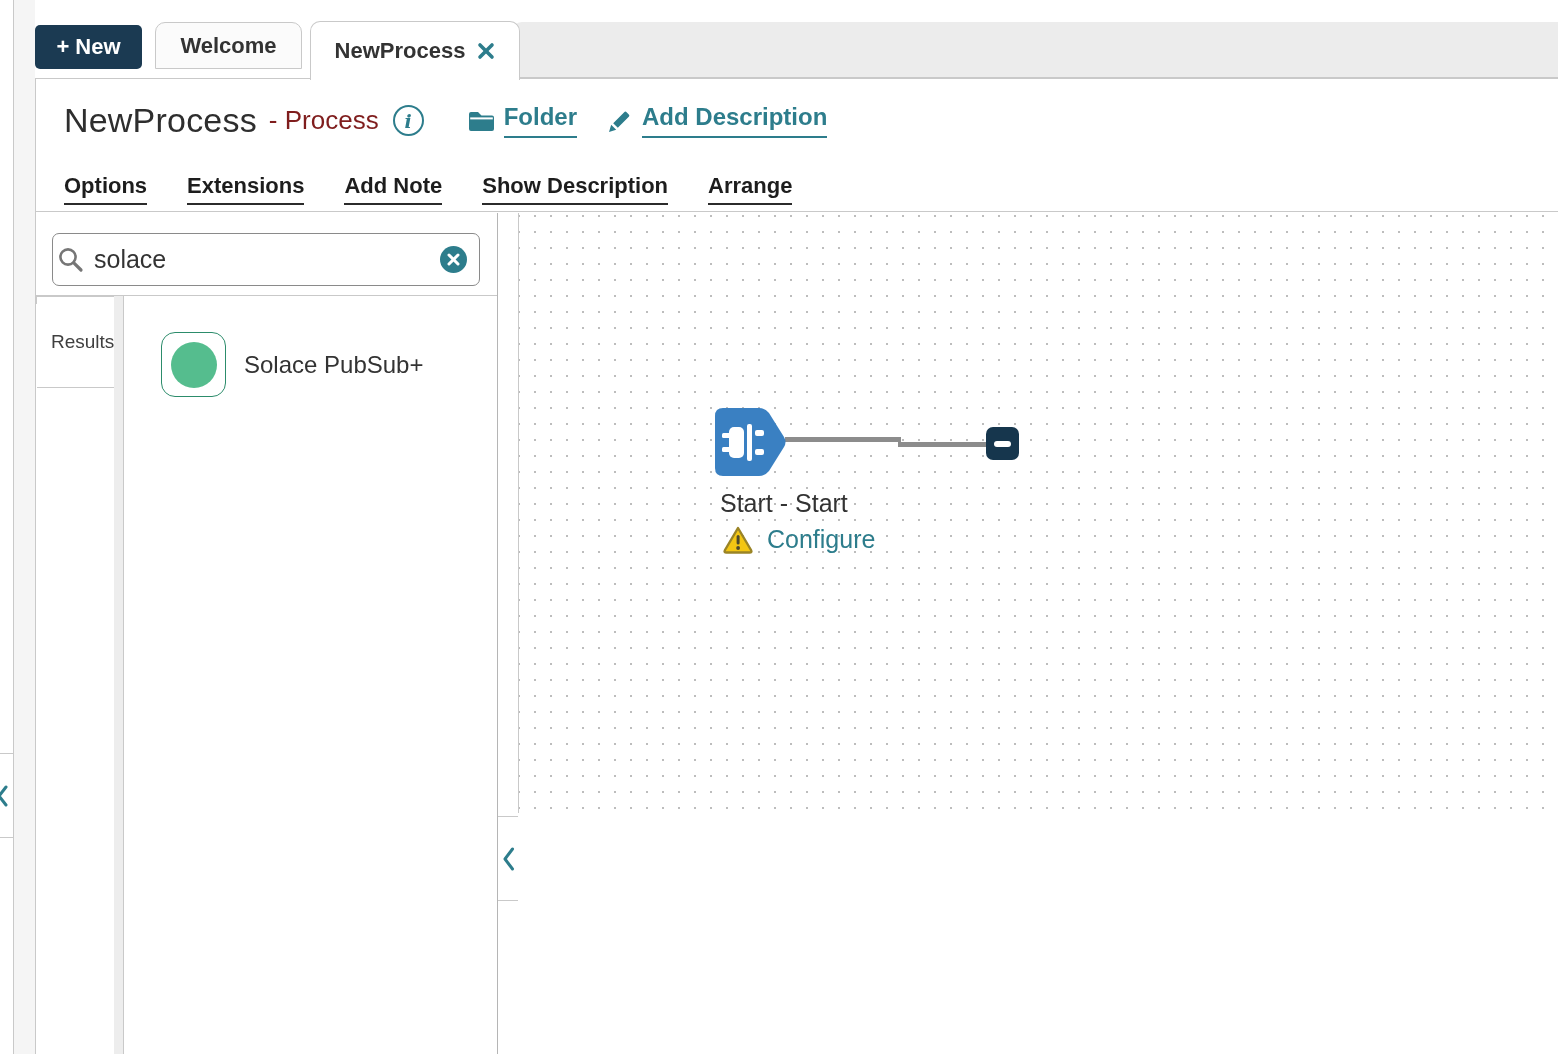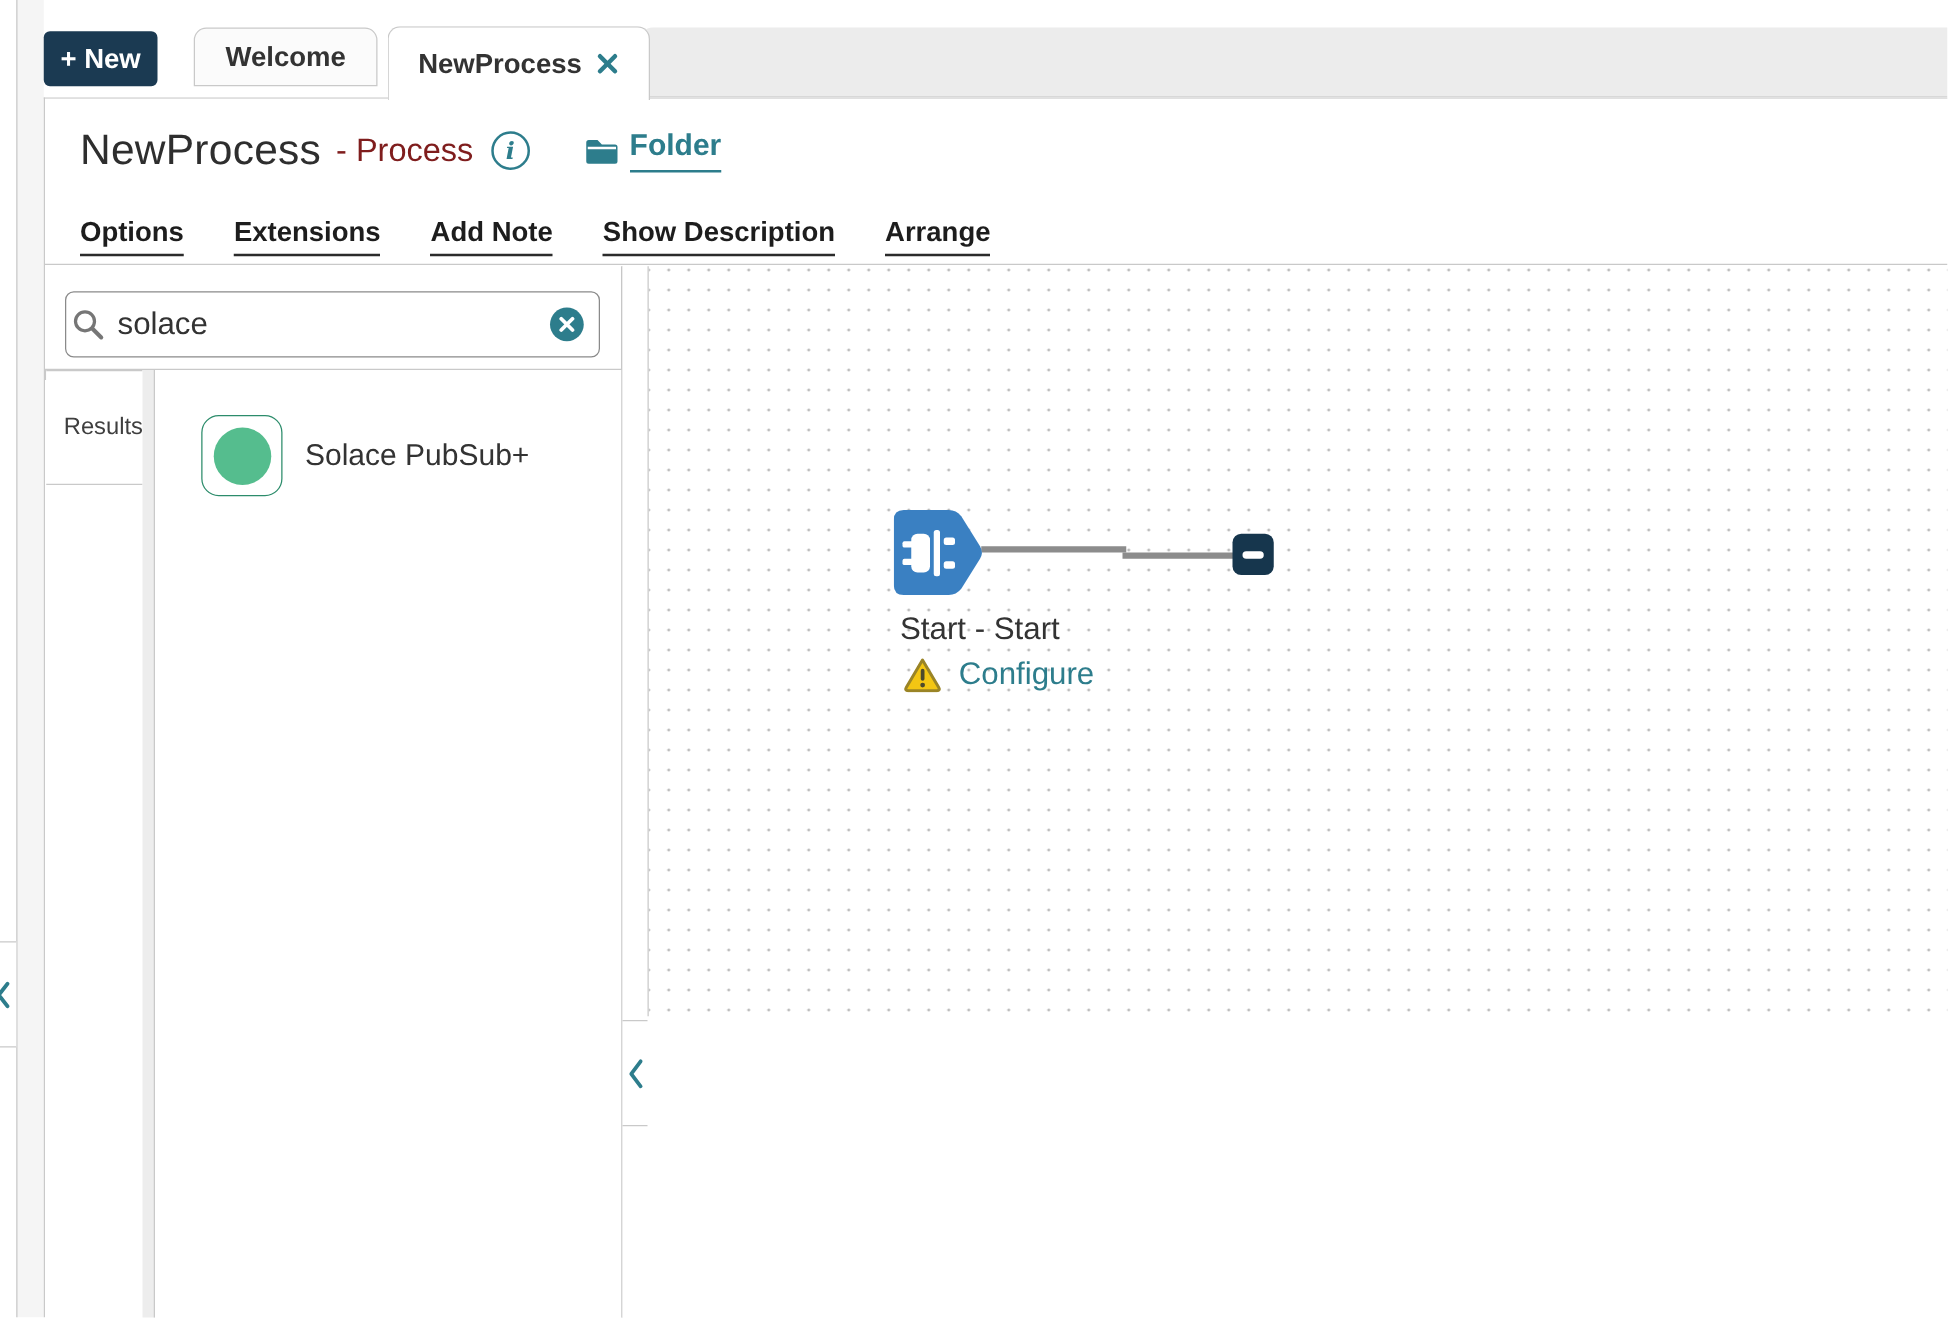--- a/index.html
+++ b/index.html
@@ -9,21 +9,21 @@
 
   
   .gutter-strip { position:absolute; left:13px; top:0; width:22px; height:1054px;
                   background:#f5f5f5; border-left:1px solid #c9c9c9; }
   .left-collapse { position:absolute; left:0; top:753px; width:13px; height:85px;
                    background:#fff; border-top:1px solid #c9c9c9; border-bottom:1px solid #c9c9c9;
                    display:flex; align-items:center; overflow:hidden; }
   .left-collapse svg { margin-left:-4px; flex:none; }
 
   
-  .btn-new { position:absolute; left:35px; top:25px; width:91px; height:44px;
+  .btn-new { position:absolute; left:35px; top:25px; width:107px; height:44px;
              background:#1b3a52; color:#fff; border:none; border-radius:5px;
              font-size:22px; font-weight:600; font-family:inherit; cursor:pointer; z-index:4; }
   .tab { position:absolute; top:22px; height:47px; background:#fbfbfb;
          border:1px solid #c9c9c9; border-radius:10px 10px 0 0;
          display:flex; align-items:center; justify-content:center; gap:12px;
          font-size:22px; font-weight:600; color:#333; cursor:pointer; }
   .tab-welcome { left:155px; width:147px; }
   .tab-active  { left:310px; width:210px; top:21px; height:59px; background:#fff;
                  border-bottom:none; z-index:3; }
   .tab-filler { position:absolute; left:512px; top:22px; width:1046px; height:56px;
@@ -132,20 +132,27 @@
       <span class="doc-title">NewProcess</span>
       <span class="doc-subtitle">- Process</span>
       <span class="info-badge">i</span>
       <span class="hlink folder">
         <svg width="27" height="22" viewBox="0 0 27 22">
           <path d="M1,4 Q1,2 3,2 H10 L13.5,5.5 H24 Q26,5.5 26,7.5 V19 Q26,21 24,21 H3 Q1,21 1,19 Z" fill="#2d7d8c"></path>
           <rect x="2.2" y="7.4" width="22.6" height="2" fill="#ffffff"></rect>
         </svg>
         <span class="txt">Folder</span>
       </span>
+      <span class="hlink adddesc">
+        <svg width="26" height="26" viewBox="0 0 26 26">
+          <path d="M2,24 L4.2,16.8 L9.2,21.8 Z" fill="#2d7d8c"></path>
+          <path d="M6.2,15.2 L17.2,4.2 Q18.4,3 19.6,4.2 L21.8,6.4 Q23,7.6 21.8,8.8 L10.8,19.8 Z" fill="#2d7d8c"></path>
+        </svg>
+        <span class="txt">Add Description</span>
+      </span>
     </div>
     <div class="menu-row">
       <span class="menu-item">Options</span>
       <span class="menu-item">Extensions</span>
       <span class="menu-item">Add Note</span>
       <span class="menu-item">Show Description</span>
       <span class="menu-item">Arrange</span>
     </div>
   </div>
 

